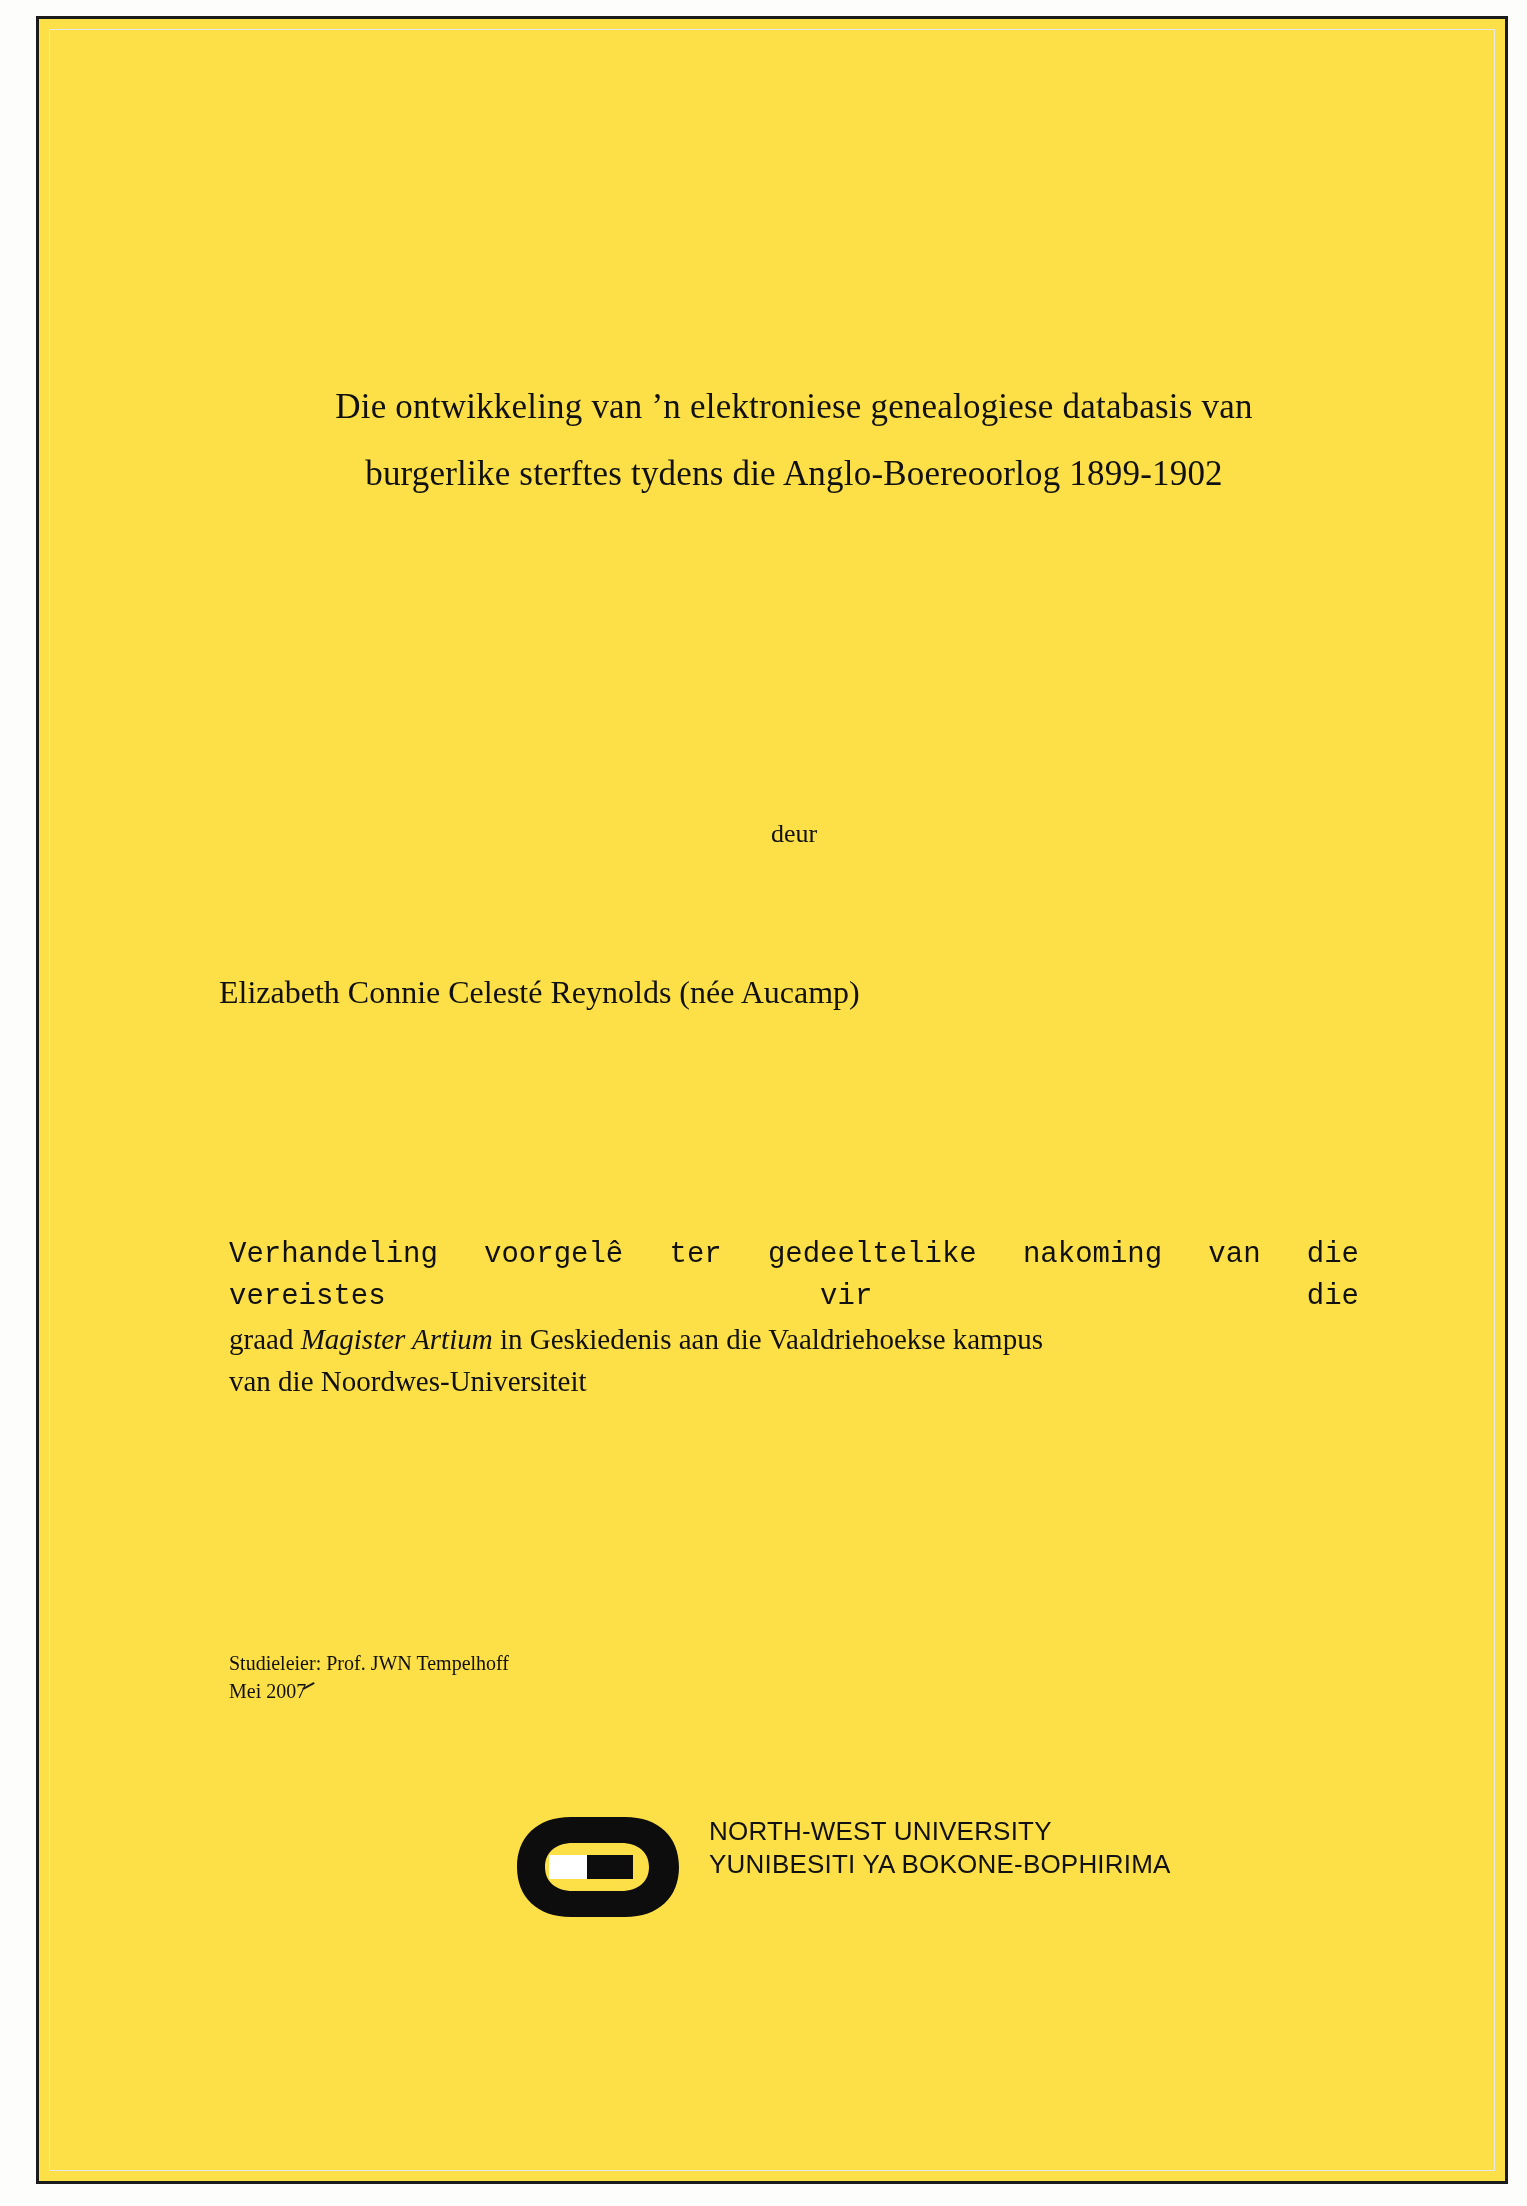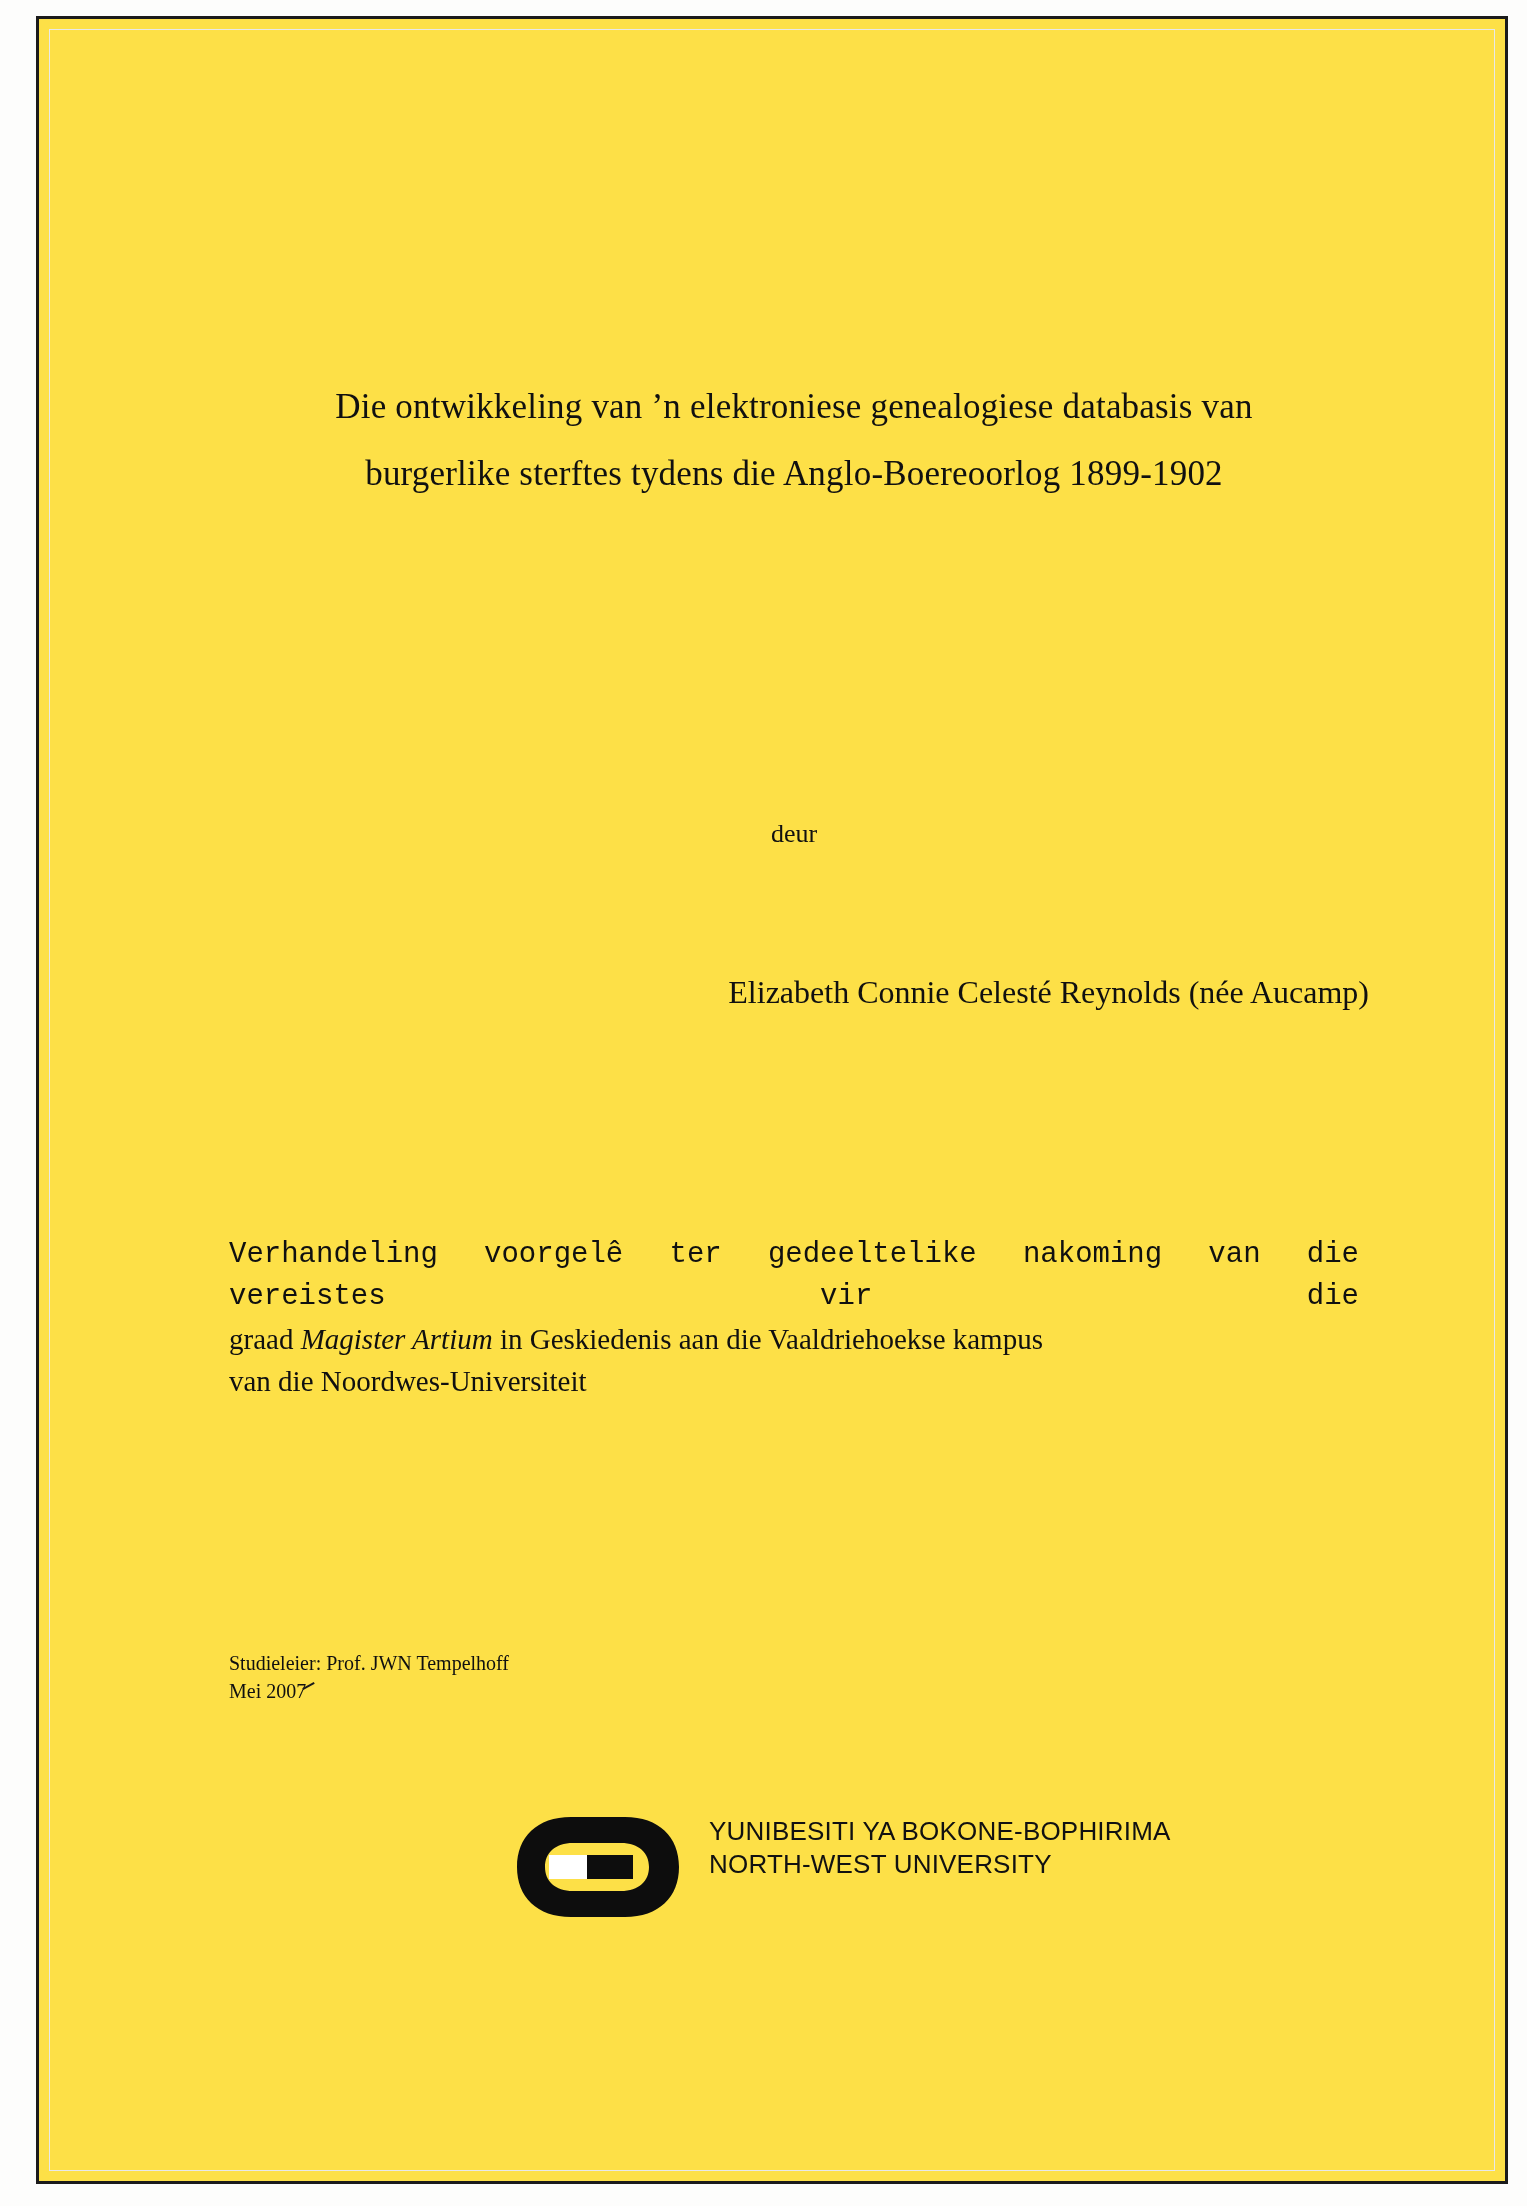--- a/index.html
+++ b/index.html
@@ -72,21 +72,21 @@
     width: 1150px;
     text-align: center;
     font-size: 26px;
   }
 
   .author {
     position: absolute;
     left: 30px;
     top: 955px;
     width: 1150px;
-    text-align: right;
+    text-align: left;
     font-size: 32px;
   }
 
   .submission {
     position: absolute;
     left: 40px;
     top: 1215px;
     width: 1130px;
     font-size: 29px;
     line-height: 1.45;
@@ -186,20 +186,20 @@
 
           <path d="M62 6 C28 6 8 26 8 56 C8 86 28 106 62 106 L96 106 L96 80 L64 80 C46 80 36 70 36 56 C36 42 46 32 64 32 L96 32 L96 6 Z" fill="#0d0d0d"></path>
 
           <path d="M86 6 L86 32 L112 32 C130 32 140 42 140 56 C140 70 130 80 112 80 L86 80 L86 106 L116 106 C150 106 170 86 170 56 C170 26 150 6 116 6 Z" fill="#0d0d0d"></path>
 
           <rect x="78" y="44" width="46" height="24" fill="#0d0d0d"></rect>
           <rect x="40" y="44" width="60" height="24" fill="#ffffff"></rect>
           <rect x="78" y="44" width="34" height="24" fill="#0d0d0d"></rect>
         </svg>
         <div class="logo-text">
+          <div>NORTH-WEST UNIVERSITY</div>
           <div>YUNIBESITI YA BOKONE-BOPHIRIMA</div>
-          <div>NORTH-WEST UNIVERSITY</div>
         </div>
       </div>
 
     </div>
   </div>
 </div>
 
 </body></html>

